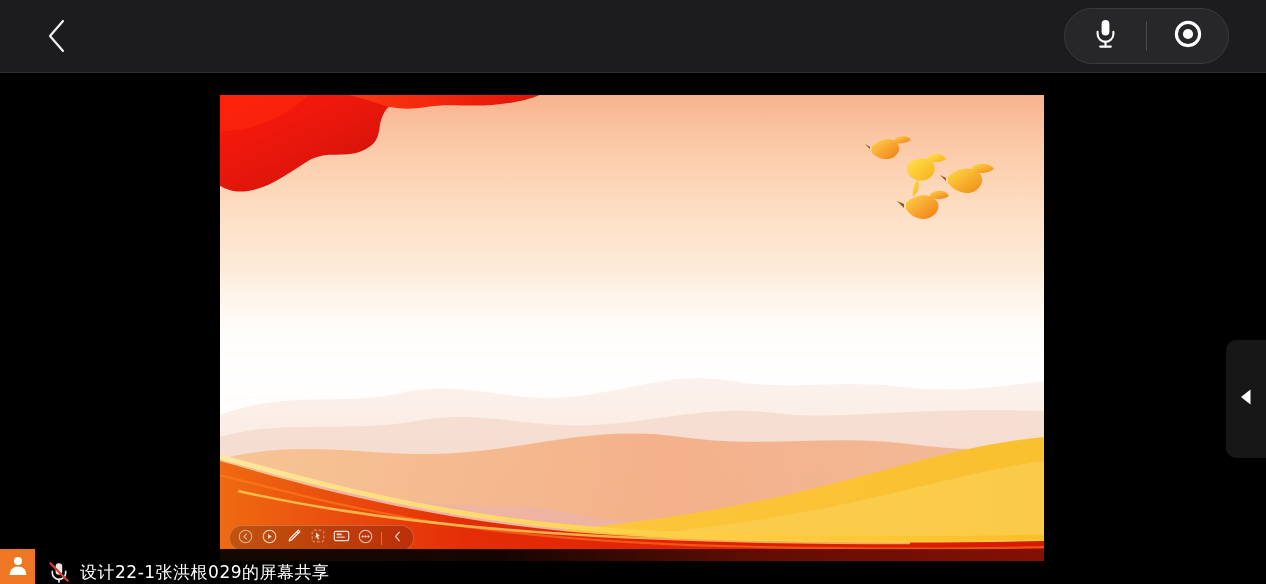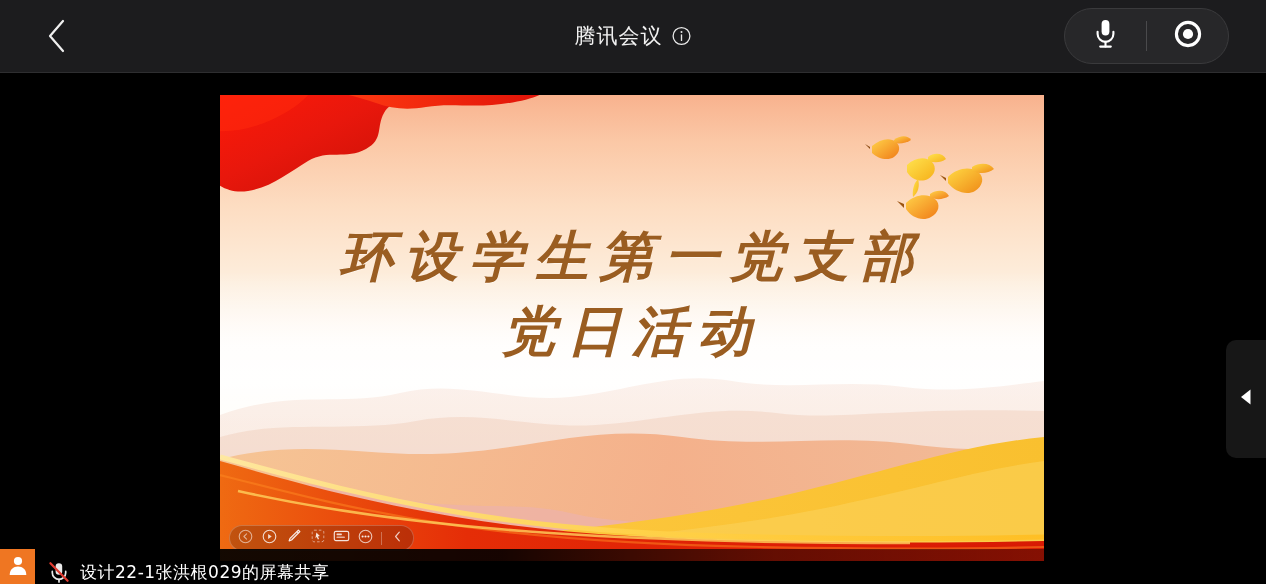--- a/index.html
+++ b/index.html
@@ -147,30 +147,20 @@
   <div class="header">
 
     <div class="back-btn">
       <span>
         <svg width="22" height="36" viewBox="0 0 22 36" fill="none">
           <path d="M18 3 L5 18 L18 33" stroke="#f0f0f0" stroke-width="2.2" stroke-linecap="round" stroke-linejoin="round"></path>
         </svg>
       </span>
     </div>
 
-    <div class="title-wrap">
-      <span class="title-text">腾讯会议</span>
-      <span class="info-icon">
-        <svg width="20" height="20" viewBox="0 0 20 20" fill="none">
-          <circle cx="10" cy="10" r="8.4" stroke="#e8e8e8" stroke-width="1.3"></circle>
-          <circle cx="10" cy="5.9" r="1.02" fill="#e8e8e8"></circle>
-          <path d="M10 8.8 V14.4" stroke="#e8e8e8" stroke-width="1.35" stroke-linecap="round"></path>
-        </svg>
-      </span>
-    </div>
 
     <div class="ctrl-pill">
       <div class="pill-half">
         <span>
           <svg width="27" height="34" viewBox="0 0 27 34" fill="none">
             <rect x="9.6" y="3" width="7.8" height="15.4" rx="3.9" fill="#ffffff"></rect>
             <path d="M5.6 14.8 v2.2 a7.9 7.9 0 0 0 15.8 0 v-2.2" stroke="#ffffff" stroke-width="2.1" stroke-linecap="round"></path>
             <path d="M13.5 24.9 V29.4" stroke="#ffffff" stroke-width="2.1" stroke-linecap="round"></path>
             <path d="M8.2 29.6 H18.8" stroke="#ffffff" stroke-width="2.1" stroke-linecap="round"></path>
           </svg>
@@ -298,24 +288,20 @@
 
           <path d="M0,120 C70,140 140,160 236,176 C330,192 430,198 540,200 C646,202 742,202 824,200 V220 H0 Z" fill="url(#m4)"></path>
 
           <path d="M0,116 C74,136 146,156 242,172 C336,188 434,194 544,196 C650,198 744,198 824,196" stroke="url(#m5)" stroke-width="5" fill="none" opacity=".95"></path>
           <path d="M0,134 C70,152 138,170 232,184 C328,198 430,204 540,206 C648,208 744,208 824,206" stroke="#ff8a22" stroke-width="2.2" fill="none" opacity=".5"></path>
 
           <path d="M18,150 C108,170 210,184 330,192 C450,200 570,202 690,202" stroke="#ffd15c" stroke-width="2.6" fill="none" opacity=".8"></path>
         </svg>
       </span>
 
-      <div class="slide-title">
-        <span class="line l1">环设学生第一党支部</span>
-        <span class="line l2">党日活动</span>
-      </div>
 
       <div class="ppt-toolbar">
         <div class="ppt-btn">
           <span>
             <svg width="15" height="15" viewBox="0 0 15 15" fill="none">
               <circle cx="7.5" cy="7.5" r="6.3" stroke="rgba(255,255,255,.55)" stroke-width="1.1"></circle>
               <path d="M8.6 4.9 L5.9 7.5 L8.6 10.1" stroke="rgba(255,255,255,.55)" stroke-width="1.1" stroke-linecap="round" stroke-linejoin="round"></path>
             </svg>
           </span>
         </div>

